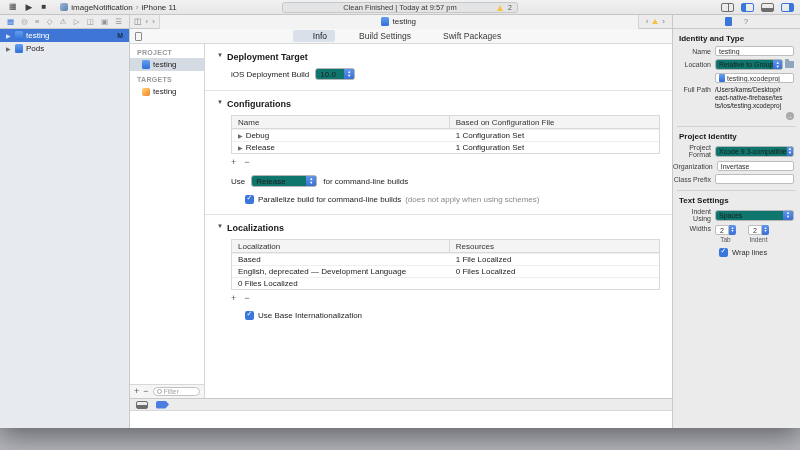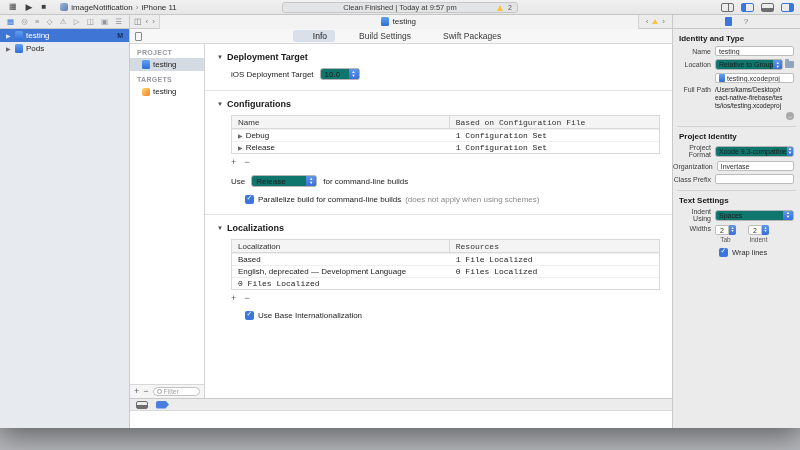--- a/index.html
+++ b/index.html
@@ -104,40 +104,40 @@
   .pm { font-size:9px; color:#5c5c5c; line-height:1; }
   .filter-box { flex:1; height:9px; background:#fff; border:1px solid #c2c2c2;
     border-radius:5px; display:flex; align-items:center; gap:2px; padding:0 3px; }
   .filter-circle { width:5px; height:5px; border:1px solid #a5a5a5;
     border-radius:50%; flex:0 0 auto; }
   .filter-text { font-size:7px; color:#a5a5a5; }
 
   .eform { flex:1; overflow:hidden; }
   .section { border-top:1px solid #e2e2e2; }
   .section.first { border-top:none; }
-  .section-h { display:flex; align-items:center; gap:4px; font-size:9px;
+  .section-h { display:flex; align-items:flex-start; gap:4px; font-size:9px;
     font-weight:bold; color:#18181a; padding:8px 0 6px 12px; }
   .dis { font-size:6px; color:#4a4a4a; }
   .row-inline { display:flex; align-items:center; gap:6px; margin:0 0 10px 26px;
     font-size:8px; color:#222; }
   .popup { display:inline-flex; align-items:center; height:12px; background:#0f766e;
     border:1px solid #b5b5b5; border-radius:3px; font-size:8px; color:#1c1c1c;
     padding-left:4px; overflow:hidden; white-space:nowrap; }
   .popup .cap { margin-left:auto; width:10px; align-self:stretch;
     background:linear-gradient(#5f95ea,#3a6fd6); display:flex; flex-direction:column;
     align-items:center; justify-content:center; color:#fff; font-size:4px;
     line-height:4px; border-radius:0 2px 2px 0; }
   .tbl { margin:0 12px 0 26px; border:1px solid #d9d9d9; font-size:8px; color:#222; }
   .thr { display:flex; background:#f4f4f5; border-bottom:1px solid #d9d9d9;
     height:13px; align-items:center; color:#333; }
   .tr { display:flex; height:12px; align-items:center; border-top:1px solid #efefef; }
   .tr:first-of-type { border-top:none; }
   .col-a { flex:0 0 51%; padding-left:6px; display:flex; align-items:center; gap:3px; }
   .thr .col-a { border-right:1px solid #d9d9d9; align-self:stretch; }
-  .col-b { flex:1; padding-left:6px;font-family:Liberation Mono, monospace; }
+  .col-b { flex:1; padding-left:6px; }
   .rdis { font-size:6px; color:#6a6a6a; }
   .pmrow { display:flex; gap:8px; margin:4px 0 0 26px; }
   .chkrow { display:flex; align-items:center; gap:4px; margin:8px 0 10px 40px;
     font-size:8px; color:#222; }
   .chkrow .note { color:#8a8a8a; }
   .checkbox { width:9px; height:9px; background:#3b76dd; border-radius:2px;
     position:relative; flex:0 0 auto; }
   .checkbox::after { content:"✓"; position:absolute; left:1.5px; top:-1px;
     color:#fff; font-size:7px; }
 
@@ -305,21 +305,21 @@
         </div>
 
         <div class="eform">
 
           <div class="section first">
             <div class="section-h">
               <span class="dis">▼</span>
               <span>Deployment Target</span>
             </div>
             <div class="row-inline">
-              <span>iOS Deployment Target</span>
+              <span>iOS Deployment Build</span>
               <span class="popup" style="width:40px;">
                 <span>10.0</span>
                 <span class="cap">
                     <span>▲</span>
                     <span>▼</span>
                   </span>
               </span>
             </div>
           </div>
 

